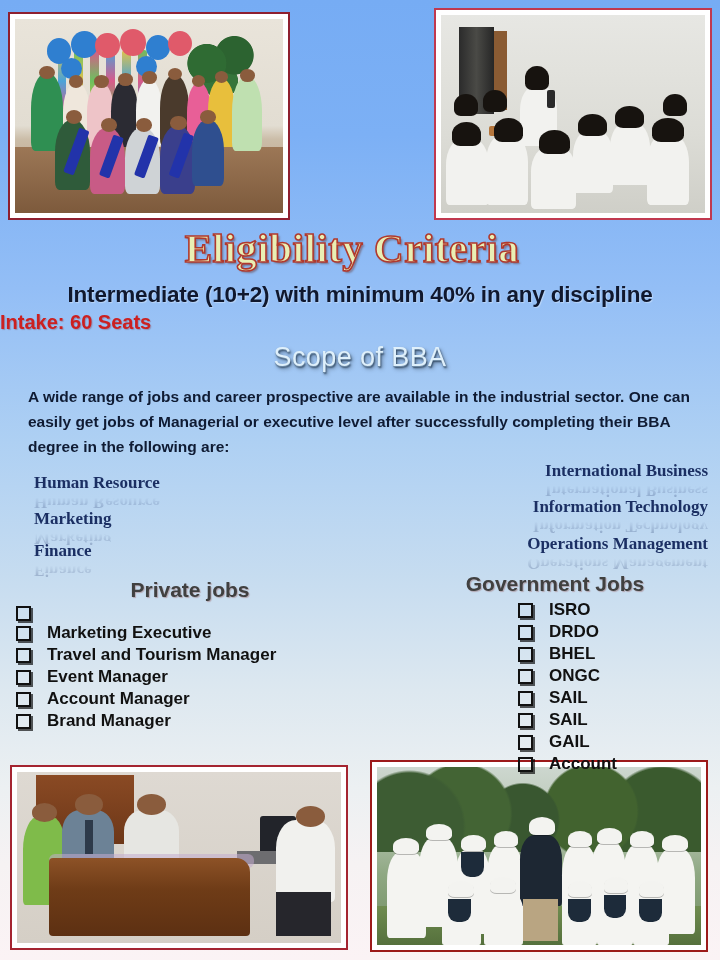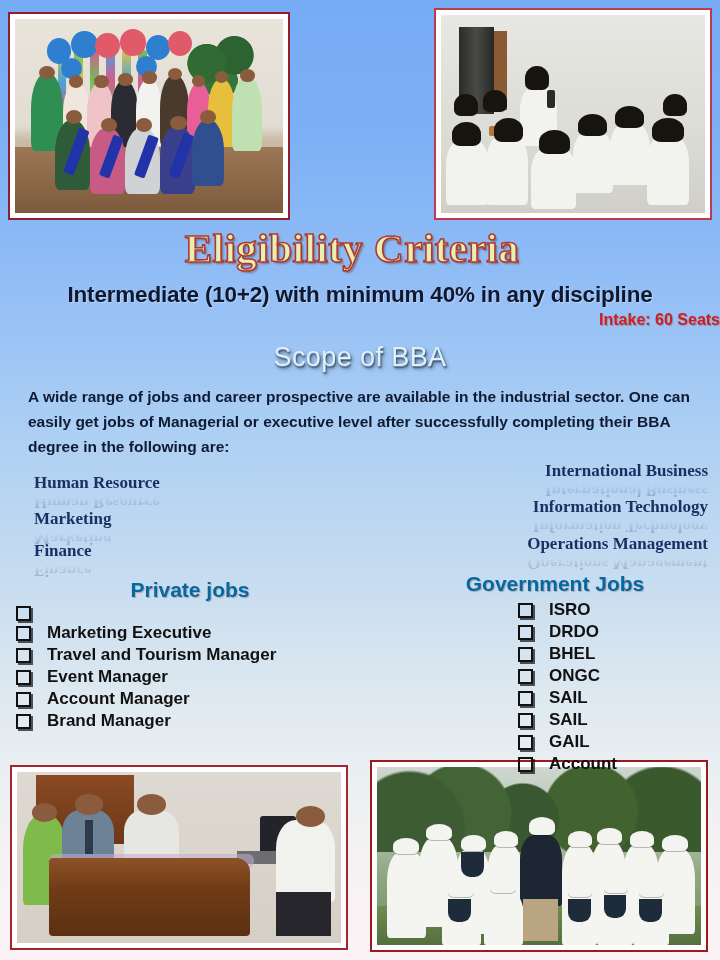--- a/index.html
+++ b/index.html
@@ -83,22 +83,22 @@
     -webkit-text-stroke:1.6px #b0392e;
     text-shadow:2px 2px 2px rgba(90,30,20,.45);
     line-height:1;
   }
   .line-interm{
     position:absolute;left:0;right:0;top:282px;text-align:center;
     font-size:22.5px;font-weight:bold;color:#10182e;letter-spacing:-.2px;
     text-shadow:1px 1px 1px rgba(255,255,255,.35);
   }
   .line-intake{
-    position:absolute;left:0;right:0;top:311px;text-align:right;
-    font-size:16px;font-weight:bold;color:#cc2020;
+    position:absolute;left:0;right:0;top:311px;text-align:left;
+    font-size:20px;font-weight:bold;color:#cc2020;
     text-shadow:1px 1px 1px rgba(120,0,0,.25);
   }
   .title-scope{
     position:absolute;left:0;right:0;top:342px;text-align:center;
     font-size:27px;font-weight:normal;color:#dff0fb;
     text-shadow:0 1px 0 #6f8ba6, 1px 2px 2px rgba(20,40,60,.75), 2px 3px 4px rgba(0,0,0,.35);
     letter-spacing:.4px;
   }
   .para{
     position:absolute;left:28px;right:28px;top:384px;
@@ -124,21 +124,21 @@
   .kw-ib{right:12px;top:461px;text-align:center;}
   .kw-it{right:12px;top:497px;text-align:right;}
   .kw-om{right:12px;top:534px;text-align:center;}
 
   .job-head{
     position:absolute;left:200px;top:538px;width:300px;text-align:center;
     font-size:20px;font-weight:bold;color:#0d1526;
   }
 
   .col-title{
-    position:absolute;font-size:21px;font-weight:bold;color:#0369a1;
+    position:absolute;font-size:21px;font-weight:bold;color:#404040;
     text-shadow:1px 1px 1px rgba(120,20,10,.28);
   }
   .ct-private{left:70px;top:578px;width:240px;text-align:center;}
   .ct-gov{left:430px;top:572px;width:250px;text-align:center;}
 
   ul.joblist{list-style:none;margin:0;padding:0;position:absolute;}
   ul.joblist li{
     display:flex;align-items:center;
     font-size:17px;font-weight:bold;color:#111;line-height:1.18;
     margin-bottom:2px;

